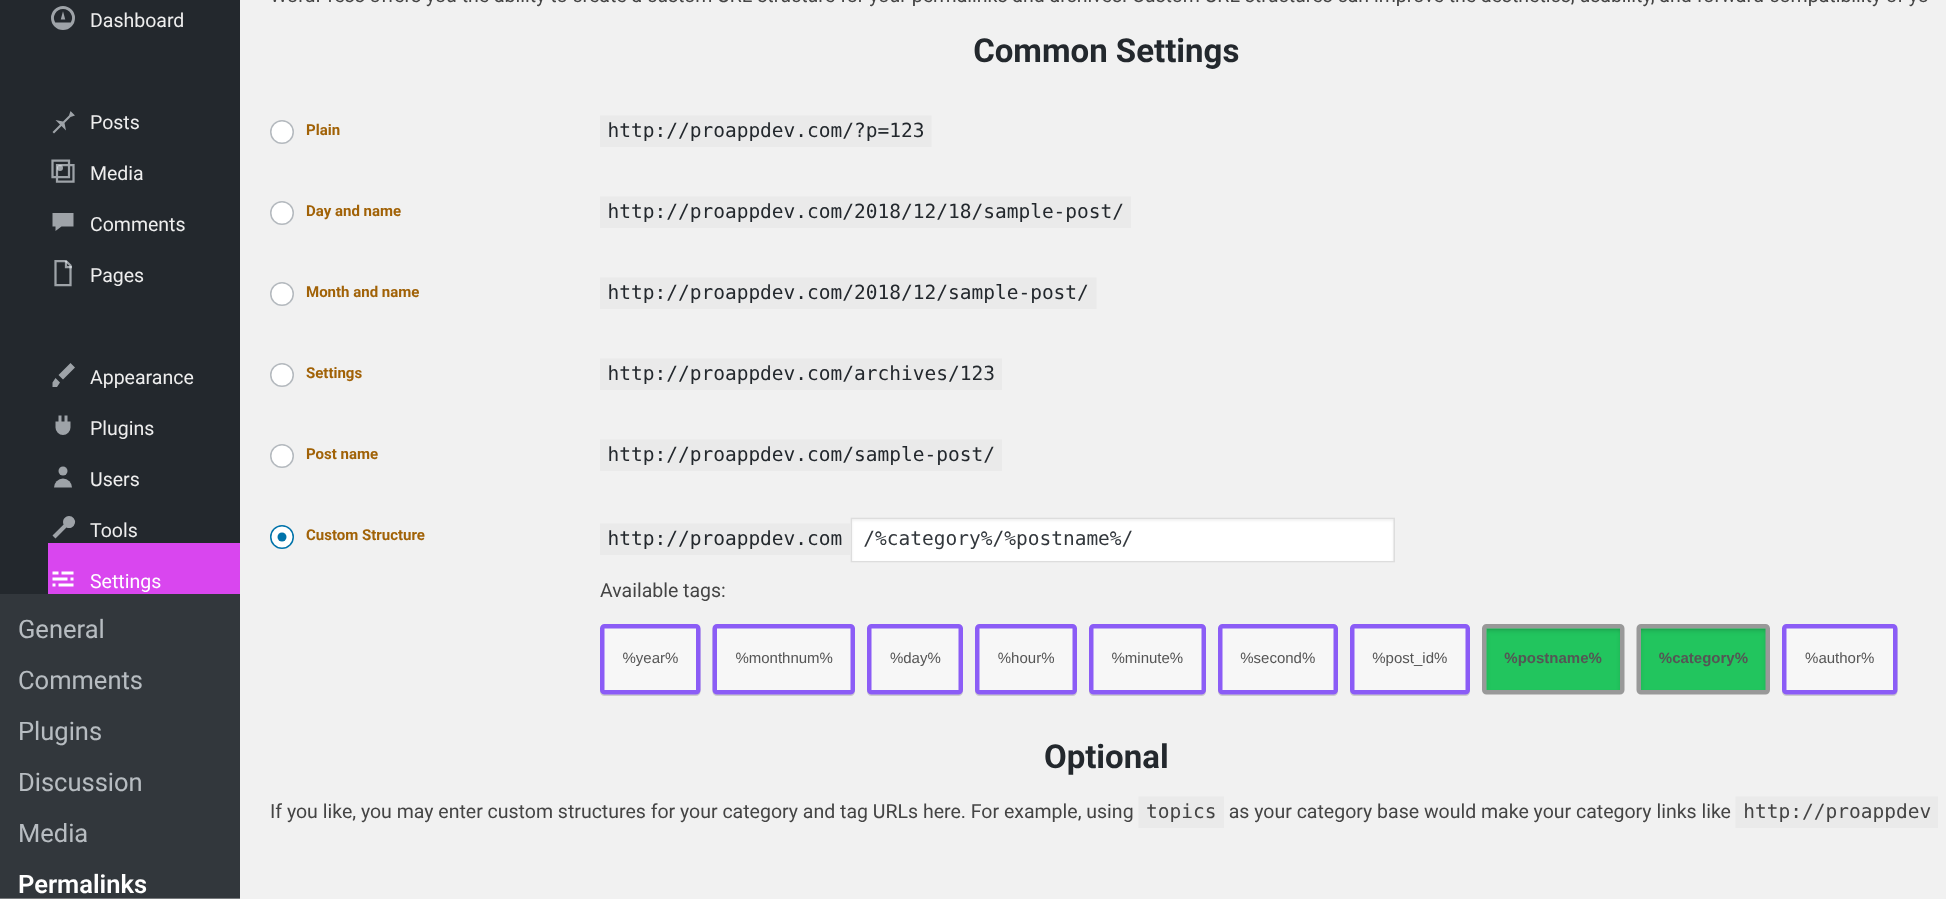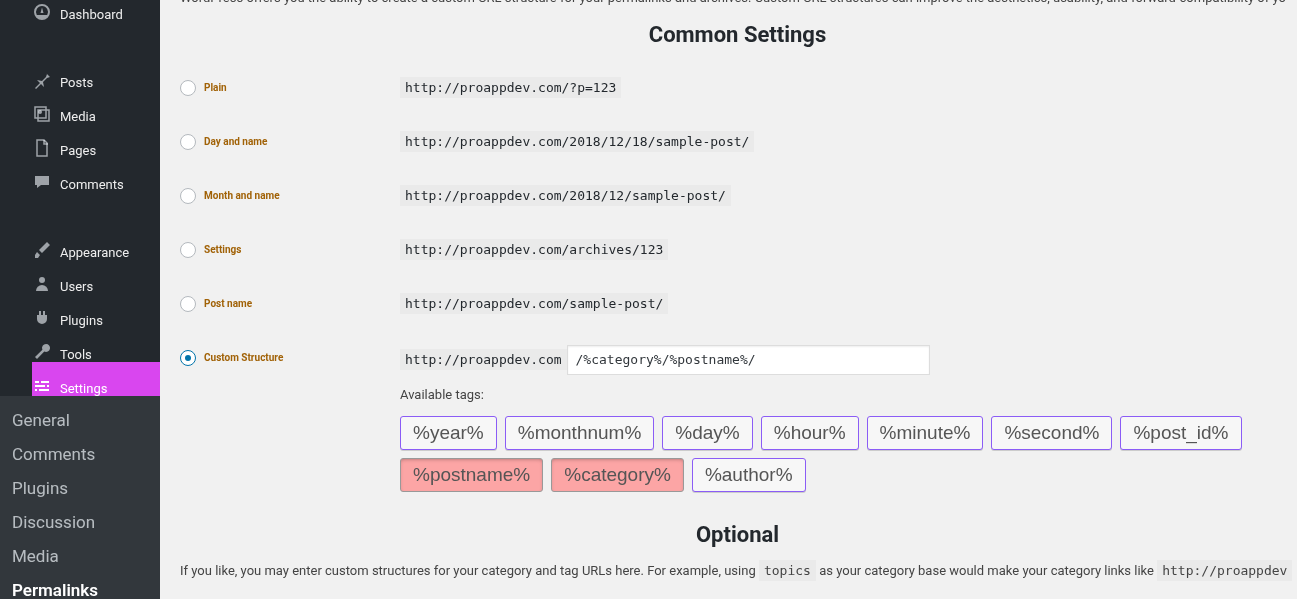--- a/index.html
+++ b/index.html
@@ -194,33 +194,34 @@
   color: #444;
 }
 .tags {
   width: 100%;
   margin-top: 14px;
   display: flex;
   flex-wrap: wrap;
   gap: 8px;
 }
 .tag-btn {
-  border: 1px solid #8b5cf6;
+  border: 3px solid #8b5cf6;
   background: #f7f7f7;
   color: #555;
-  font-size: 19px;
-  padding: 5px 12px;
+  font-size: 10px;
+  padding: 15px 12px;
   border-radius: 3px;
   cursor: pointer;
   box-shadow: 0 1px 0 #ccc;
 }
 .tag-btn.active {
-  background: #fca5a5;
+  background: #22c55e;
   border-color: #999;
   box-shadow: inset 0 2px 5px -3px rgba(0,0,0,.5);
+  font-weight: bold;
 }
 .optional-p {
   font-size: 13px;
   color: #444;
   line-height: 1.5;
   white-space: nowrap;
   margin: 4px 0;
 }
 code.inline {
   font-family: Consolas, Monaco, monospace;
@@ -258,59 +259,59 @@
             <svg viewBox="0 0 20 20" fill="currentColor">
               <path d="M3 3h11v11H3zM6 6h11v11H6z" fill="none" stroke="currentColor" stroke-width="1.5"></path>
               <circle cx="8" cy="8" r="2"></circle>
             </svg>
           </span>
         <span>Media</span>
       </li>
       <li>
         <span class="ic">
             <svg viewBox="0 0 20 20" fill="currentColor">
+              <path d="M3 4h14v9H9l-4 3v-3H3z"></path>
+            </svg>
+          </span>
+        <span>Comments</span>
+      </li>
+      <li>
+        <span class="ic">
+            <svg viewBox="0 0 20 20" fill="currentColor">
               <path d="M5 2h7l3 3v13H5z" fill="none" stroke="currentColor" stroke-width="1.5"></path>
               <path d="M12 2v4h4" fill="none" stroke="currentColor" stroke-width="1.5"></path>
             </svg>
           </span>
         <span>Pages</span>
       </li>
-      <li>
-        <span class="ic">
-            <svg viewBox="0 0 20 20" fill="currentColor">
-              <path d="M3 4h14v9H9l-4 3v-3H3z"></path>
-            </svg>
-          </span>
-        <span>Comments</span>
-      </li>
       <li class="sep"></li>
       <li>
         <span class="ic">
             <svg viewBox="0 0 20 20" fill="currentColor">
               <path d="M15 2l3 3-8 8-3-3zM5 12l3 3-2 3H3v-3z"></path>
             </svg>
           </span>
         <span>Appearance</span>
+      </li>
+      <li>
+        <span class="ic">
+            <svg viewBox="0 0 20 20" fill="currentColor">
+              <path d="M7 3v4H5v4a5 5 0 0010 0V7h-2V3h-2v4H9V3z"></path>
+            </svg>
+          </span>
+        <span>Plugins</span>
       </li>
       <li>
         <span class="ic">
             <svg viewBox="0 0 20 20" fill="currentColor">
               <circle cx="10" cy="6" r="3"></circle>
               <path d="M4 17a6 6 0 0112 0z"></path>
             </svg>
           </span>
         <span>Users</span>
-      </li>
-      <li>
-        <span class="ic">
-            <svg viewBox="0 0 20 20" fill="currentColor">
-              <path d="M7 3v4H5v4a5 5 0 0010 0V7h-2V3h-2v4H9V3z"></path>
-            </svg>
-          </span>
-        <span>Plugins</span>
       </li>
       <li>
         <span class="ic">
             <svg viewBox="0 0 20 20" fill="currentColor">
               <path d="M14 2a4 4 0 00-3.6 5.7L3 15l2 2 7.3-7.4A4 4 0 1014 2z"></path>
             </svg>
           </span>
         <span>Tools</span>
       </li>
       <li class="current">

